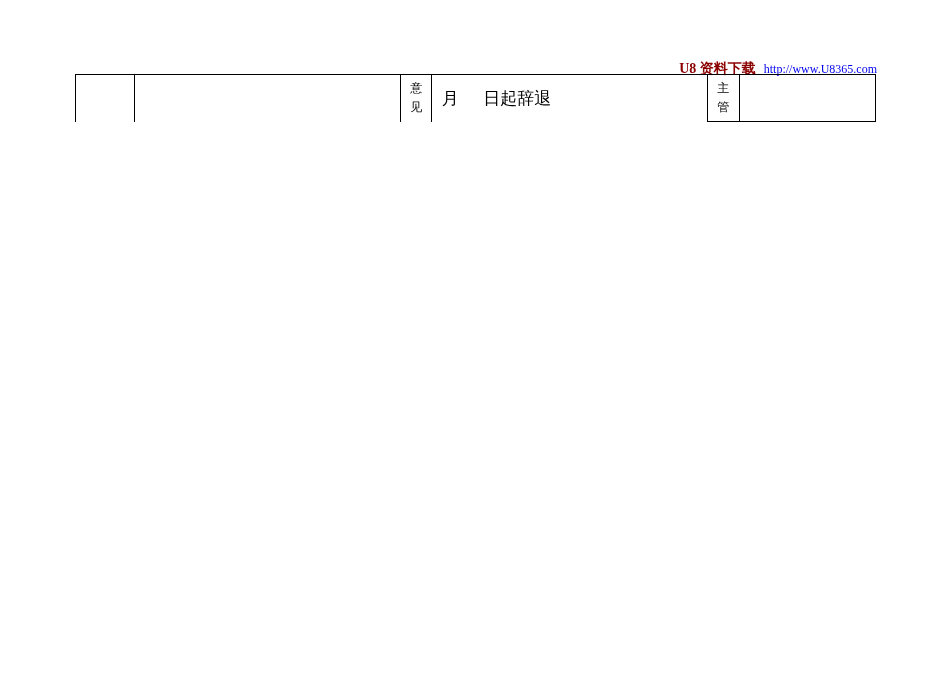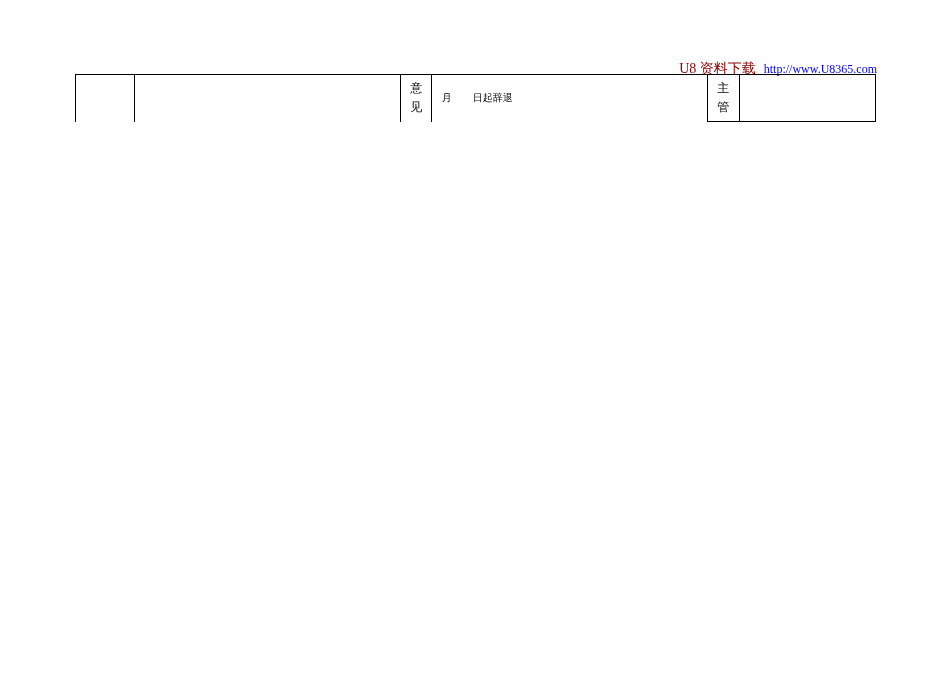--- a/index.html
+++ b/index.html
@@ -18,21 +18,21 @@
       position: absolute;
       top: 60px;
       right: 73px;
       display: flex;
       align-items: baseline;
       gap: 8px;
     }
     .header-brand {
       color: #8B0000;
       font-size: 14px;
-      font-weight: normal;
+      font-weight: bold;
     }
     .header-link {
       color: #0000EE;
       font-size: 12px;
       cursor: pointer;
     }
     .table-container {
       position: absolute;
       top: 74px;
       left: 75px;
@@ -76,21 +76,21 @@
     .col-c-inner {
       display: flex;
       flex-direction: column;
       align-items: center;
       justify-content: center;
       height: 100%;
     }
     .col-d {
       width: 272px;
       height: 42px;
-      font-size: 10px;
+      font-size: 17px;
       padding: 0 10px;
       border-top: 1px solid #000;
       border-right: 1px solid #000;
       border-bottom: none;
     }
     .col-d-text {
       display: inline-block;
       letter-spacing: 0px;
     }
     .col-d-spacer {

